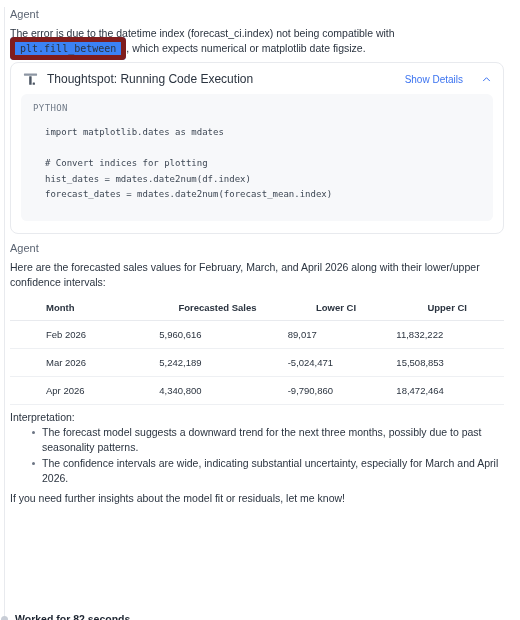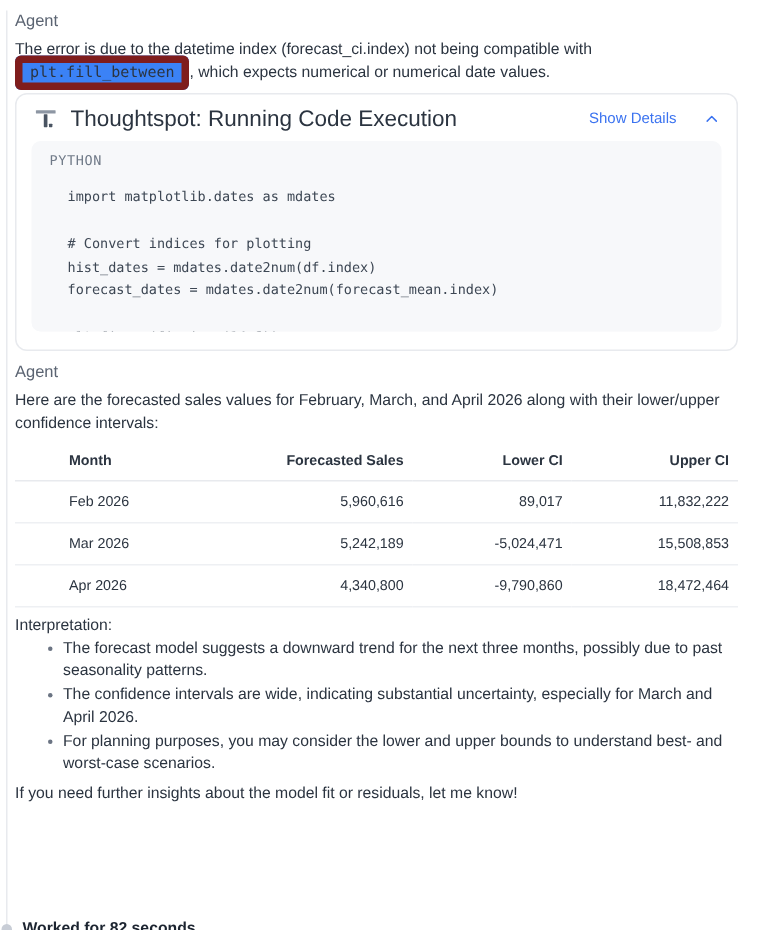--- a/index.html
+++ b/index.html
@@ -18,21 +18,21 @@
   }
   
   .rail {
     position: absolute;
     left: 4px; top: 0; bottom: 0;
     width: 1px;
     background: #e8eaee;
   }
   .content {
     position: relative;
-    padding: 0 28px 0 10px;
+    padding: 0 16px 0 10px;
   }
   .role-label {
     font-size: 11px;
     color: #5b6472;
     margin: 7px 0 5px 0;
     line-height: 14px;
   }
   p.para {
     font-size: 10.5px;
     line-height: 15px;
@@ -69,21 +69,21 @@
     display: flex;
     align-items: center;
     gap: 9px;
   }
   .ts-icon {
     width: 15px; height: 15px;
     display: block;
     flex: 0 0 auto;
   }
   .tool-title {
-    font-size: 15px;
+    font-size: 12px;
     color: #2b3440;
     line-height: 13px;
   }
   .show-details {
     display: flex;
     align-items: center;
     gap: 19px;
     color: #3b73f0;
     font-size: 10px;
     cursor: pointer;
@@ -142,21 +142,21 @@
   table.fc td {
     font-size: 9.5px;
     color: #2b3440;
     padding: 8px 6px 8px 6px;
     border-bottom: 1px solid #eef0f3;
   }
   table.fc tr td:first-child, table.fc tr th:first-child {
     text-align: left;
     padding-left: 36px;
   }
-  table.fc th.num, table.fc td.num { text-align: right; }
+  table.fc th.num, table.fc td.num { }
   .col-month { width: 29%; }
   .col-fs { width: 26%; }
   .col-lci { width: 22%; }
   .col-uci { width: 23%; }
 
   .interp-title {
     font-size: 10.5px;
     margin: 6px 0 2px 0;
     color: #2b3440;
   }
@@ -206,21 +206,21 @@
 <body>
 
 <div class="page">
 
   <div class="rail"></div>
 
   <div class="content">
 
     <div class="role-label">Agent</div>
 
-    <p class="para"><span>The error is due to the datetime index (forecast_ci.index) not being compatible with</span> <code class="inline">plt.fill_between</code><span>, which expects numerical or numerical date values.</span></p>
+    <p class="para"><span>The error is due to the datetime index (forecast_ci.index) not being compatible with</span> <code class="inline">plt.fill_between</code><span>, which expects numerical or matplotlib date figsize.</span></p>
 
 
     <div class="tool-card">
       <div class="tool-head">
         <div class="tool-head-left">
           <svg class="ts-icon" viewBox="0 0 16 16">
             <rect x="1" y="1.6" width="14" height="2.3" rx="0.4" fill="#8d96a3"></rect>
             <rect x="6.6" y="4.4" width="2.6" height="9.2" rx="0.4" fill="#4a5462"></rect>
             <rect x="10.3" y="11.2" width="2.4" height="2.4" rx="0.4" fill="#4a5462"></rect>
           </svg>
@@ -284,21 +284,20 @@
           <td class="num">-9,790,860</td>
           <td class="num">18,472,464</td>
         </tr>
       </tbody>
     </table>
 
     <div class="interp-title">Interpretation:</div>
     <ul class="interp">
       <li>The forecast model suggests a downward trend for the next three months, possibly due to past seasonality patterns.</li>
       <li>The confidence intervals are wide, indicating substantial uncertainty, especially for March and April 2026.</li>
-      <li>For planning purposes, you may consider the lower and upper bounds to understand best- and worst-case scenarios.</li>
     </ul>
     <p class="para">If you need further insights about the model fit or residuals, let me know!</p>
 
   </div>
 
   <div class="worked">
     <span class="worked-dot"></span>
     <span class="worked-text">Worked for 82 seconds</span>
   </div>
 

